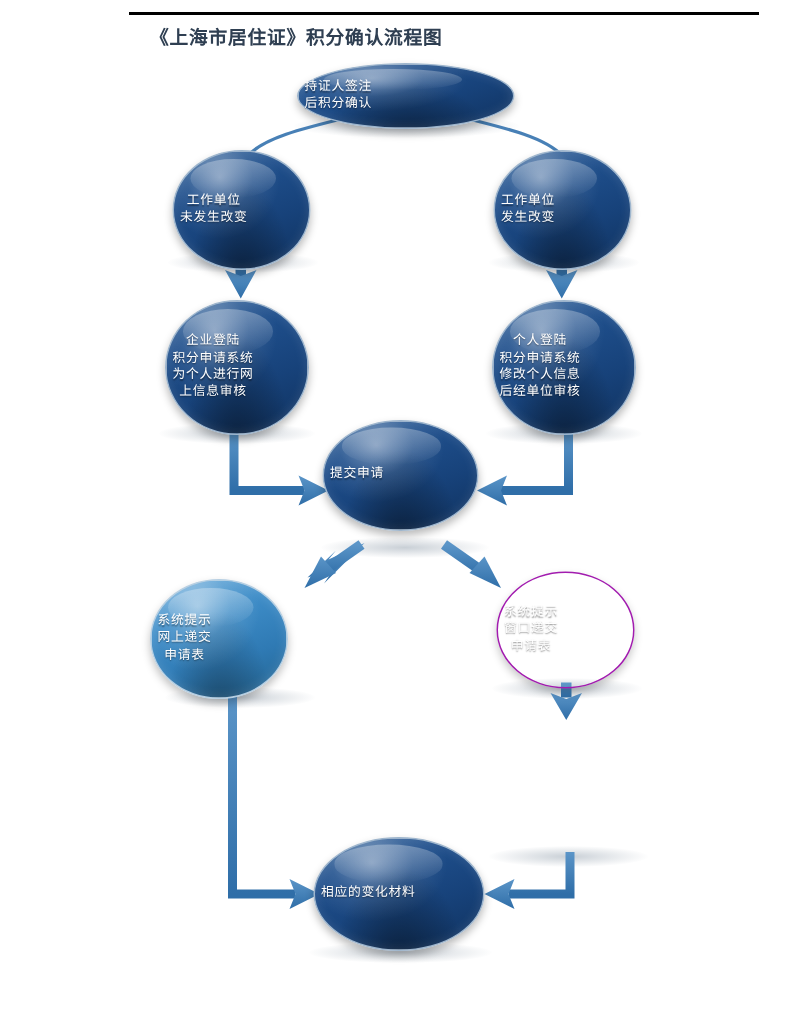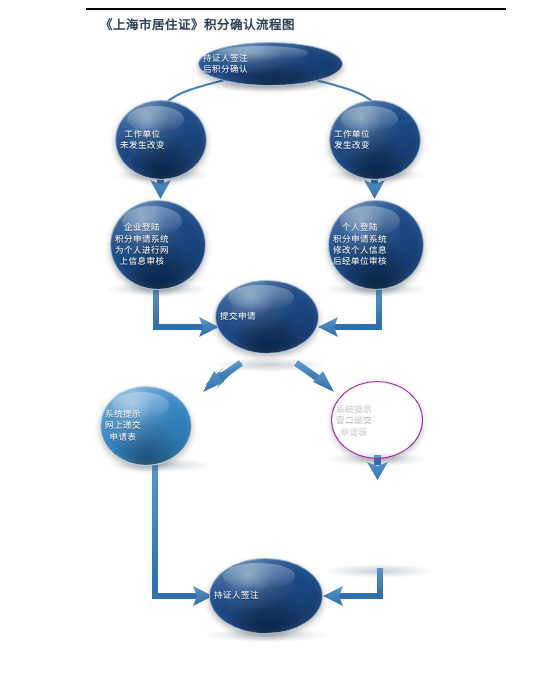--- a/index.html
+++ b/index.html
@@ -249,16 +249,16 @@
   </div>
 
   <div class="node orange circle" style="left:331px; top:381px; width:92px; height:78px;">
     <span class="label">系统提示
 窗口递交
 申请表</span>
   </div>
 
 
   <div class="node navy circle" style="left:209px; top:558px; width:114px; height:76px;">
-    <span class="label">持证人签注</span>
+    <span class="label">相应的变化材料</span>
   </div>
 
 </div>
 
 </body></html>

